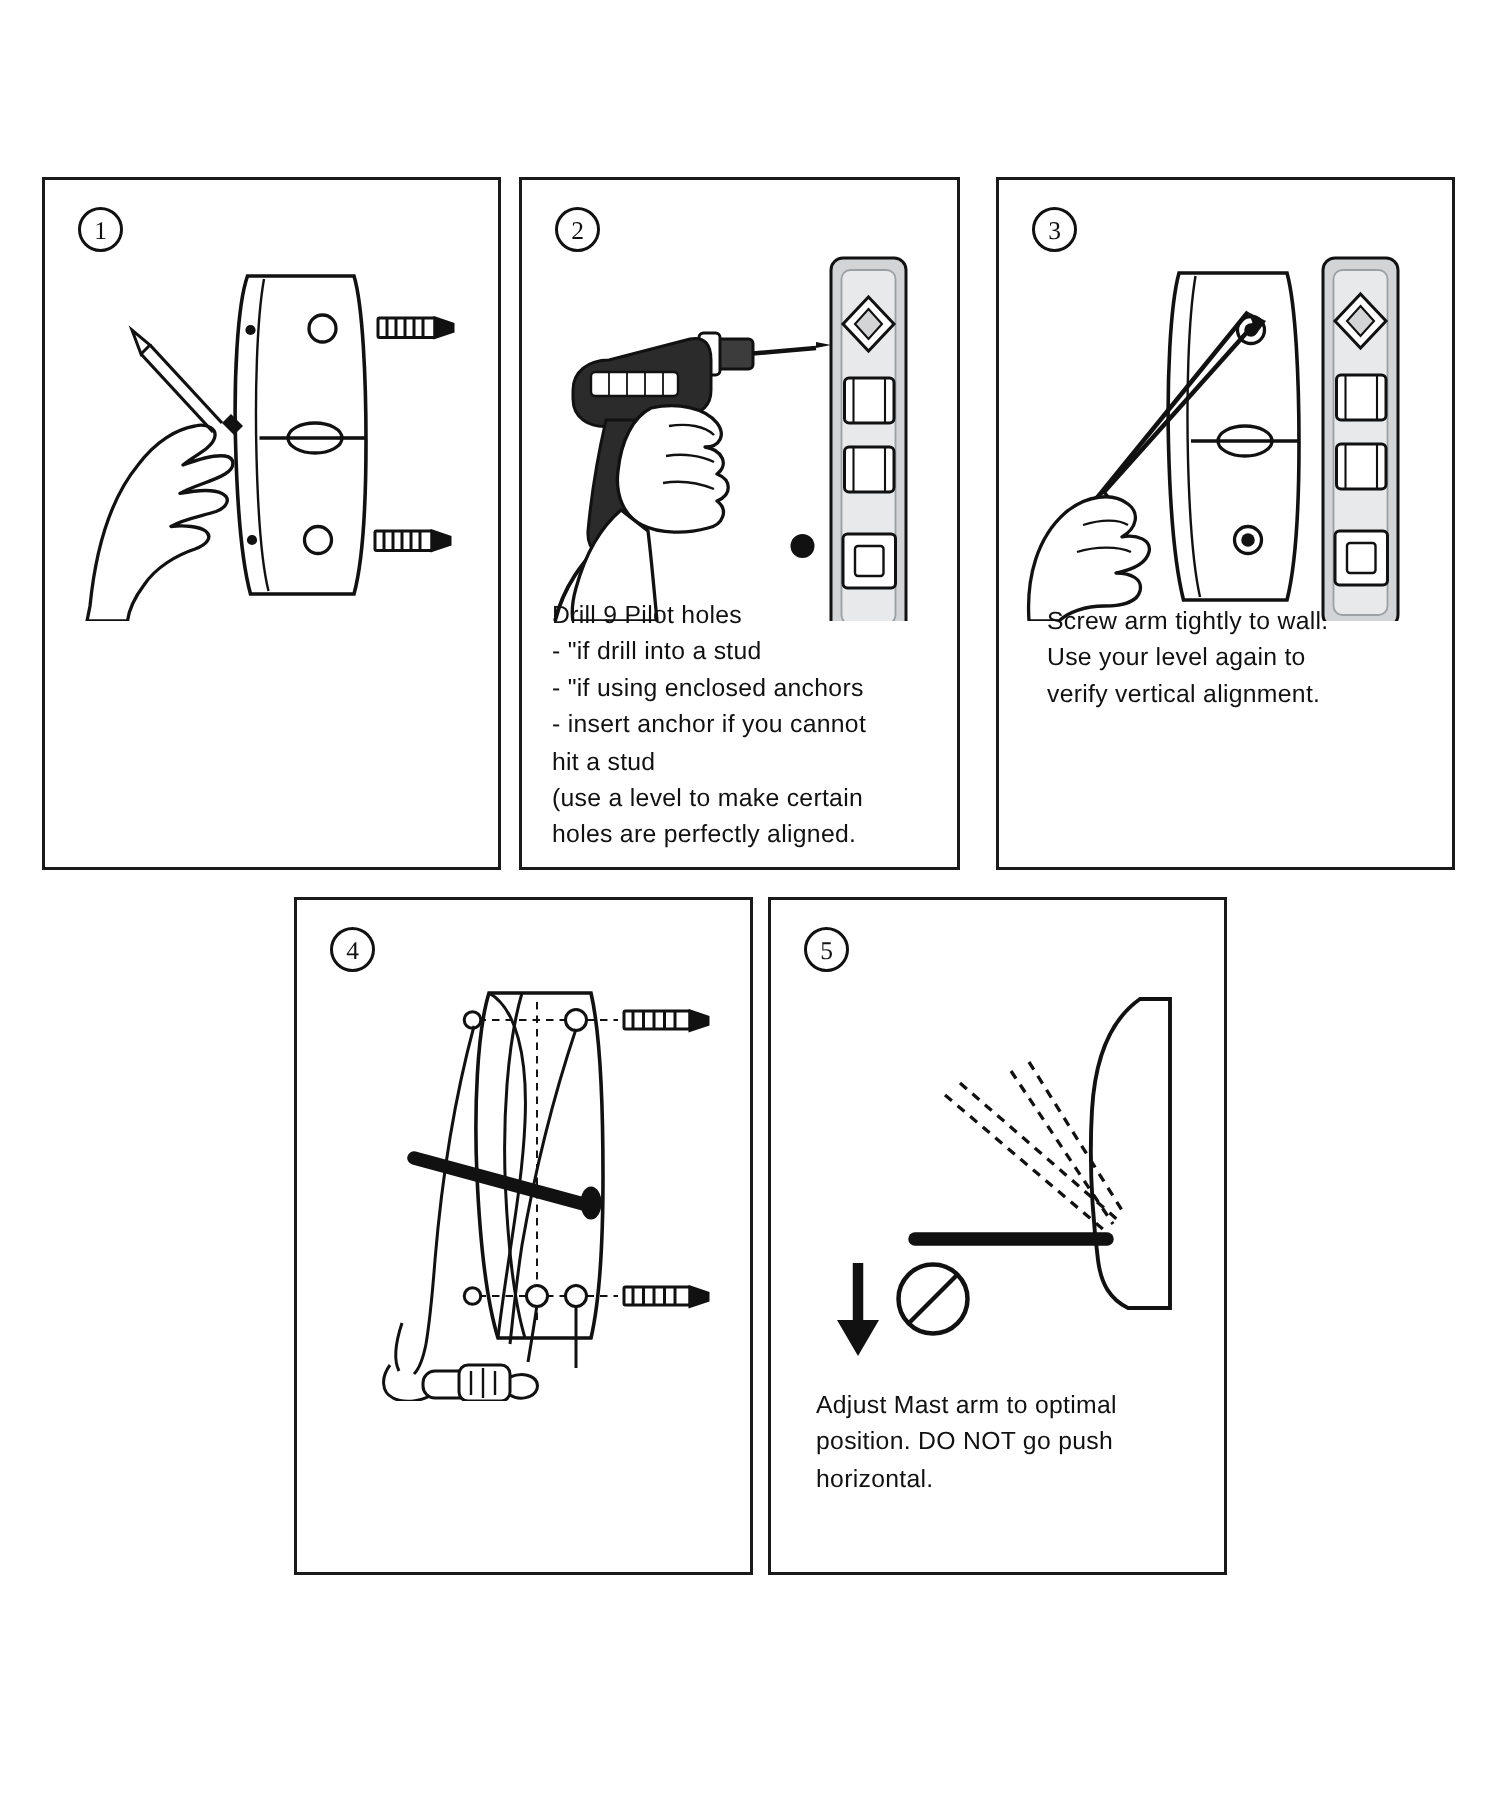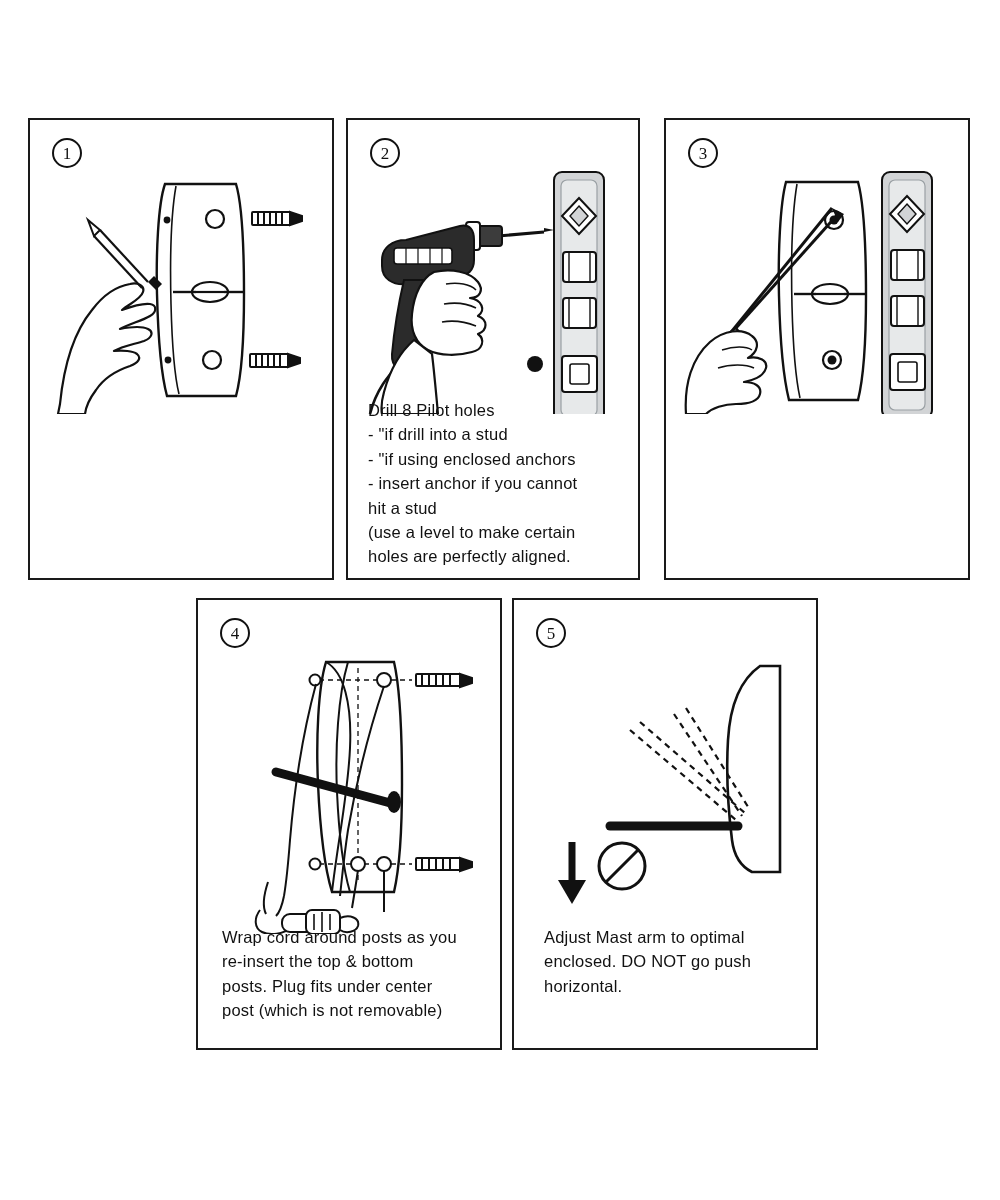--- a/index.html
+++ b/index.html
@@ -184,21 +184,21 @@
                  C138 176 134 186 124 188 C110 192 92 192 80 186
                  C68 180 62 166 64 150 C66 130 74 114 86 108 Z" fill="#ffffff" stroke="#111" stroke-width="2.2" stroke-linejoin="round"></path>
         <path d="M98 120 C110 118 122 120 128 126" fill="none" stroke="#111" stroke-width="1.6"></path>
         <path d="M96 140 C108 138 120 140 128 144" fill="none" stroke="#111" stroke-width="1.6"></path>
         <path d="M94 158 C106 156 118 158 128 162" fill="none" stroke="#111" stroke-width="1.6"></path>
 
         <path d="M66 176 C52 188 42 206 36 228 C32 242 34 250 34 250 L90 250
                  C88 228 86 206 84 190 Z" fill="#ffffff" stroke="#111" stroke-width="2.2"></path>
       </svg>
     </div>
-    <div class="caption" id="cap-2">Drill 8 Pilot holes
+    <div class="caption" id="cap-2">Drill 9 Pilot holes
 - "if drill into a stud
 - "if using enclosed anchors
 - insert anchor if you cannot
 hit a stud
  (use a level to make certain
 holes are perfectly aligned.</div>
   </div>
 
   <div class="panel" id="panel-3">
     <div class="step-badge">3</div>
@@ -239,20 +239,23 @@
         <path d="M70 164 C58 172 46 182 40 192 C34 202 40 210 50 206
                  C62 200 72 188 80 176 Z" fill="#ffffff" stroke="#111" stroke-width="2.2"></path>
 
         <path d="M20 250 C18 220 26 194 44 178 C58 166 76 164 86 172 C94 178 92 188 82 194
                  C92 192 102 196 100 204 C98 212 88 216 78 218 C88 218 96 222 94 230
                  C92 238 80 240 70 240 C58 240 46 244 40 250 Z" fill="#ffffff" stroke="#111" stroke-width="2.2" stroke-linejoin="round"></path>
         <path d="M56 186 C68 182 80 182 86 186" fill="none" stroke="#111" stroke-width="1.5"></path>
         <path d="M52 204 C64 200 80 200 88 204" fill="none" stroke="#111" stroke-width="1.5"></path>
       </svg>
     </div>
+    <div class="caption" id="cap-3">Screw arm tightly to wall.
+Use your level again to
+verify vertical alignment.</div>
   </div>
 
   <div class="panel" id="panel-4">
     <div class="step-badge">4</div>
     <div class="art">
       <svg width="306" height="290" viewBox="0 0 306 290">
 
         <path d="M128 18 C120 44 118 96 120 140 C122 184 126 222 134 248 L196 248
                  C202 222 204 184 204 140 C204 96 202 44 196 18 Z" fill="#ffffff" stroke="#111" stroke-width="2.4"></path>
         <path d="M150 18 C140 52 137 104 139 148 C141 192 146 228 152 248" fill="none" stroke="#111" stroke-width="2"></path>
@@ -300,24 +303,20 @@
         <path d="M70 238 C66 250 64 262 68 270" fill="none" stroke="#111" stroke-width="2"></path>
         <path d="M62 266 C56 274 56 284 64 288 C72 292 86 290 92 284" fill="none" stroke="#111" stroke-width="2"></path>
         <rect x="84" y="270" width="44" height="18" rx="8" fill="#ffffff" stroke="#111" stroke-width="2"></rect>
         <rect x="108" y="266" width="34" height="24" rx="6" fill="#ffffff" stroke="#111" stroke-width="2"></rect>
         <line x1="116" y1="270" x2="116" y2="286" stroke="#111" stroke-width="1.6"></line>
         <line x1="124" y1="268" x2="124" y2="288" stroke="#111" stroke-width="1.6"></line>
         <line x1="132" y1="270" x2="132" y2="286" stroke="#111" stroke-width="1.6"></line>
         <path d="M142 274 C152 270 162 274 160 282 C158 288 148 290 142 286" fill="none" stroke="#111" stroke-width="2"></path>
       </svg>
     </div>
-    <div class="caption" id="cap-4">Wrap cord around posts as you
-re-insert the top &amp; bottom
-posts. Plug fits under center
-post (which is not removable)</div>
   </div>
 
   <div class="panel" id="panel-5">
     <div class="step-badge">5</div>
     <div class="art">
       <svg width="306" height="290" viewBox="0 0 306 290">
 
         <path d="M246 22 C226 36 216 62 214 96 C212 130 214 164 218 196
                  C220 212 226 222 238 228 L266 228 L266 22 Z" fill="#ffffff" stroke="#111" stroke-width="2.6"></path>
 
@@ -333,17 +332,17 @@
           <path d="M44 236 L58 260 L72 236 Z" fill="#111"></path>
         </g>
 
         <g>
           <circle cx="108" cy="222" r="23" fill="#ffffff" stroke="#111" stroke-width="3"></circle>
           <line x1="92" y1="238" x2="124" y2="206" stroke="#111" stroke-width="3"></line>
         </g>
       </svg>
     </div>
     <div class="caption" id="cap-5">Adjust Mast arm to optimal
-enclosed. DO NOT go push
+position. DO NOT go push
 horizontal.</div>
   </div>
 
 </div>
 
 </body></html>

